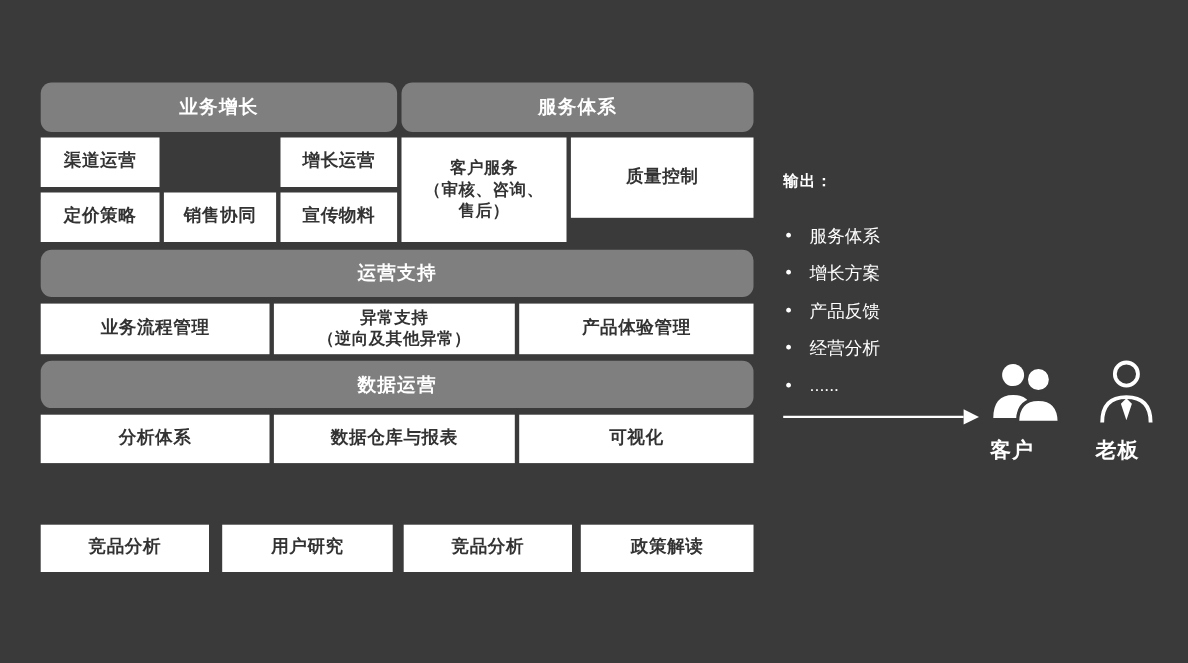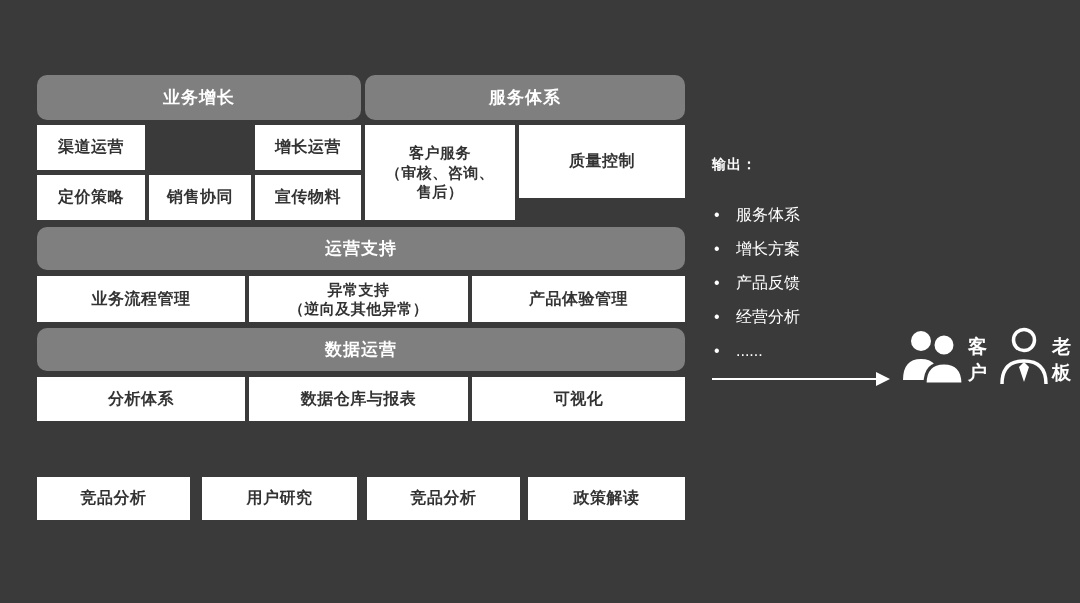--- a/index.html
+++ b/index.html
@@ -59,21 +59,21 @@
   .output-item .bullet{
     width:22px;
     font-size:16px;
     color:var(--output-text);
   }
   .arrow-wrap{
     position:absolute;left:710px;top:368px;width:182px;height:22px;
   }
   .audience{
     position:absolute;
-    display:flex;flex-direction:row;align-items:flex-start;
+    display:flex;flex-direction:column;align-items:flex-start;
   }
   .audience .icon-box{height:62px;display:flex;align-items:flex-end;}
   .audience .aud-label{
     margin-top:10px;
     color:var(--output-text);
     font-size:19px;font-weight:bold;
     letter-spacing:1px;
   }
   .aud-customers{left:900px;top:324px;width:74px;}
   .aud-boss{left:996px;top:324px;width:60px;}

